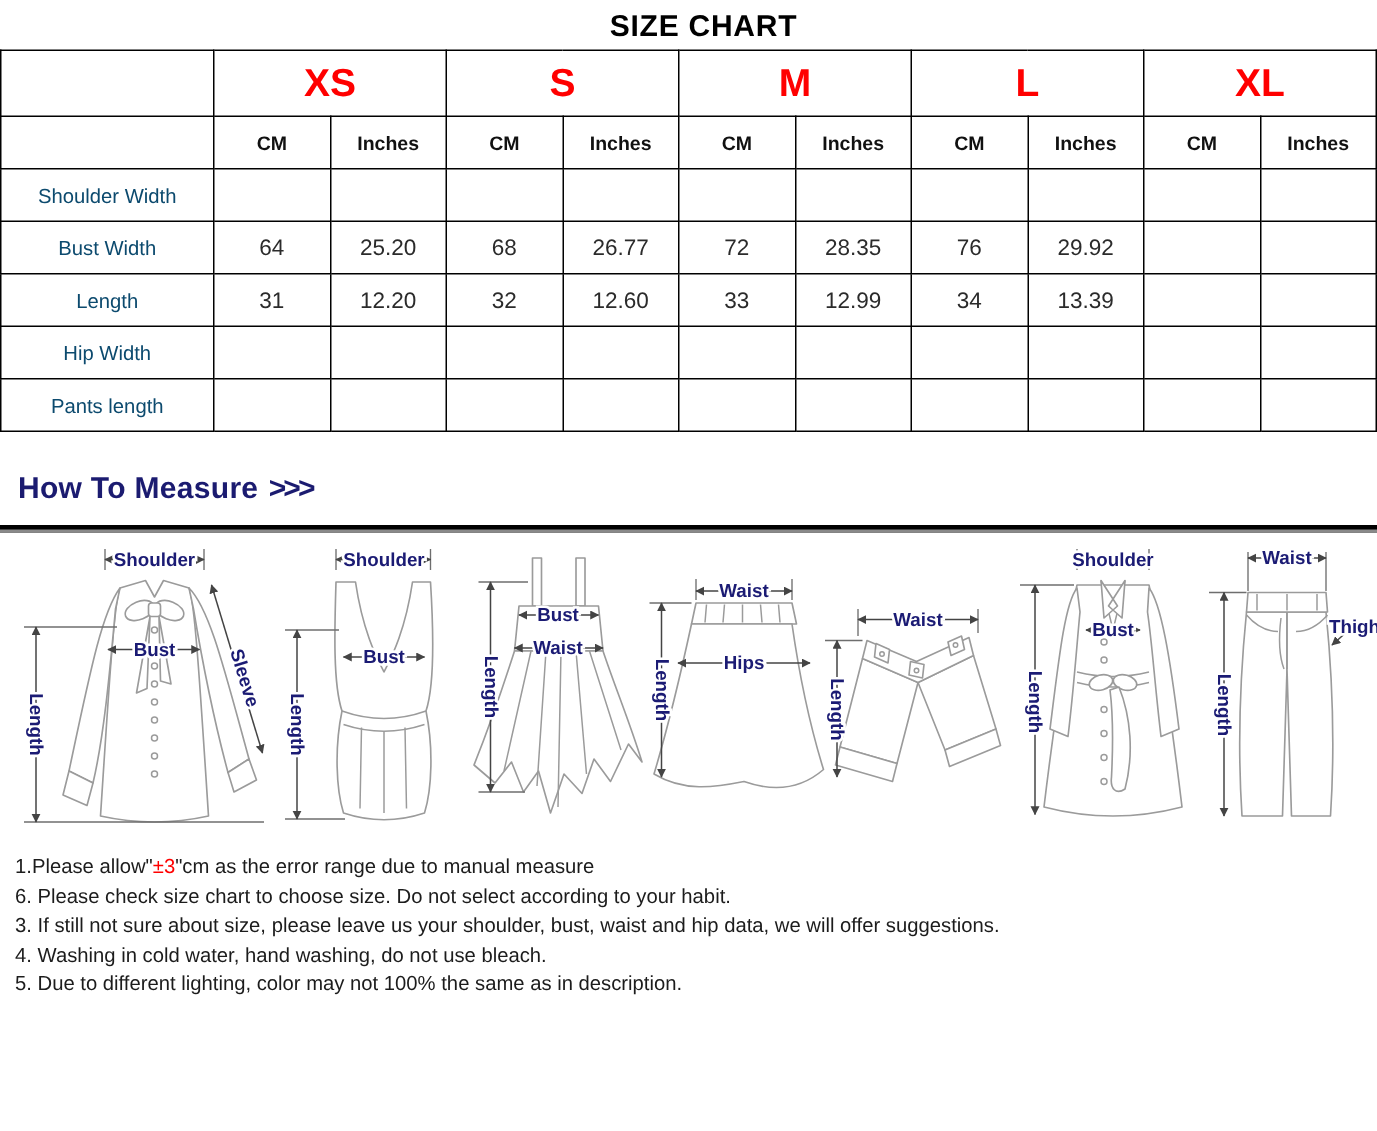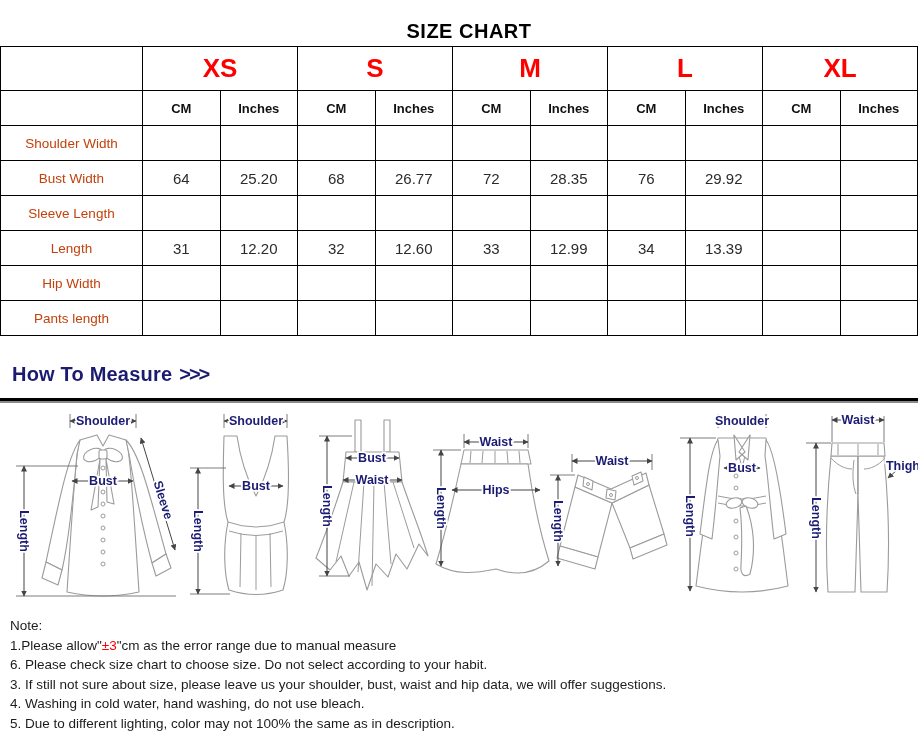--- a/index.html
+++ b/index.html
@@ -1,34 +1,34 @@
 <!DOCTYPE html>
 <html><head>
 <meta charset="utf-8">
 <style>
   html,body{margin:0;padding:0;}
   body{
     width:918px;height:754px;background:#fff;position:relative;
     font-family:"Liberation Sans", sans-serif;color:#111;overflow:hidden;
   }
   .title{
-    height:26px;padding-top:20px;text-align:center;
+    height:26px;padding-top:7px;text-align:center;
     font-size:20px;font-weight:bold;color:#000;letter-spacing:.5px;margin-left:20px;
   }
   table.size-table{width:918px;border-collapse:collapse;table-layout:fixed;padding-left:45px;}
   table.size-table td{
     border:1px solid #000;text-align:center;vertical-align:middle;
     overflow:hidden;padding:0;background:#fff;
   }
   td.shade{background:#d6dce4;}
   tr.size-row td{height:43px;}
   td.size-cell{font-size:26px;font-weight:bold;color:#ff0000;}
   tr.unit-row td{height:34px;}
   td.unit-cell{font-size:13px;font-weight:bold;color:#111;}
-  td.rlabel{height:34px;font-size:13.5px;color:#c2410c;}
+  td.rlabel{height:34px;font-size:13.5px;color:#0c4a6e;}
   td.val{height:34px;font-size:15px;color:#2b2b2b;}
   .htm-heading{
     margin:27px 0 14px 12px;height:21px;font-size:20px;font-weight:bold;
     color:#1b1b70;letter-spacing:.2px;
   }
   .chevrons{margin-left:7px;letter-spacing:-2px;font-weight:bold;}
   .sep{height:3px;background:#000;border-bottom:2px solid #8a8a8a;margin-top:3px;}
   svg.figures{display:block;margin-top:3px;}
   .outline{fill:#ffffff;stroke:#9b9b9b;stroke-width:1.1;stroke-linejoin:round;}
   .detail{fill:none;stroke:#9b9b9b;stroke-width:1;}
@@ -99,33 +99,20 @@
       <tr>
         <td class="rlabel">Bust Width</td>
         <td class="val shade">64</td>
         <td class="val shade">25.20</td>
         <td class="val">68</td>
         <td class="val">26.77</td>
         <td class="val shade">72</td>
         <td class="val shade">28.35</td>
         <td class="val">76</td>
         <td class="val">29.92</td>
-        <td class="val shade"></td>
-        <td class="val shade"></td>
-      </tr>
-      <tr>
-        <td class="rlabel">Sleeve Length</td>
-        <td class="val shade"></td>
-        <td class="val shade"></td>
-        <td class="val"></td>
-        <td class="val"></td>
-        <td class="val shade"></td>
-        <td class="val shade"></td>
-        <td class="val"></td>
-        <td class="val"></td>
         <td class="val shade"></td>
         <td class="val shade"></td>
       </tr>
       <tr>
         <td class="rlabel">Length</td>
         <td class="val shade">31</td>
         <td class="val shade">12.20</td>
         <td class="val">32</td>
         <td class="val">12.60</td>
         <td class="val shade">33</td>
@@ -314,21 +301,20 @@
     <text class="mlabel" x="858" y="18">Waist</text>
     <line class="measure" x1="897" y1="64" x2="888" y2="72" marker-end="url(#ah)"></line>
     <text class="mlabel" x="903" y="64">Thigh</text>
     <line class="guide" x1="806" y1="37" x2="831" y2="37"></line>
     <line class="measure" x1="816" y1="37" x2="816" y2="186" marker-start="url(#ah)" marker-end="url(#ah)"></line>
     <text class="mlabel" x="816" y="116" transform="rotate(90 816 112)">Length</text>
   </g>
 </svg>
 
 <div class="notes">
-  <div>Note:</div>
   <div>
       <div class="note-line">1.Please allow"<span class="red">±3</span>"cm as the error range due to manual measure</div>
       <div class="note-line">6. Please check size chart to choose size. Do not select according to your habit.</div>
       <div class="note-line">3. If still not sure about size, please leave us your shoulder, bust, waist and hip data, we will offer suggestions.</div>
       <div class="note-line">4. Washing in cold water, hand washing, do not use bleach.</div>
       <div class="note-line">5. Due to different lighting, color may not 100% the same as in description.</div>
     </div>
 </div>
 
 </body></html>

